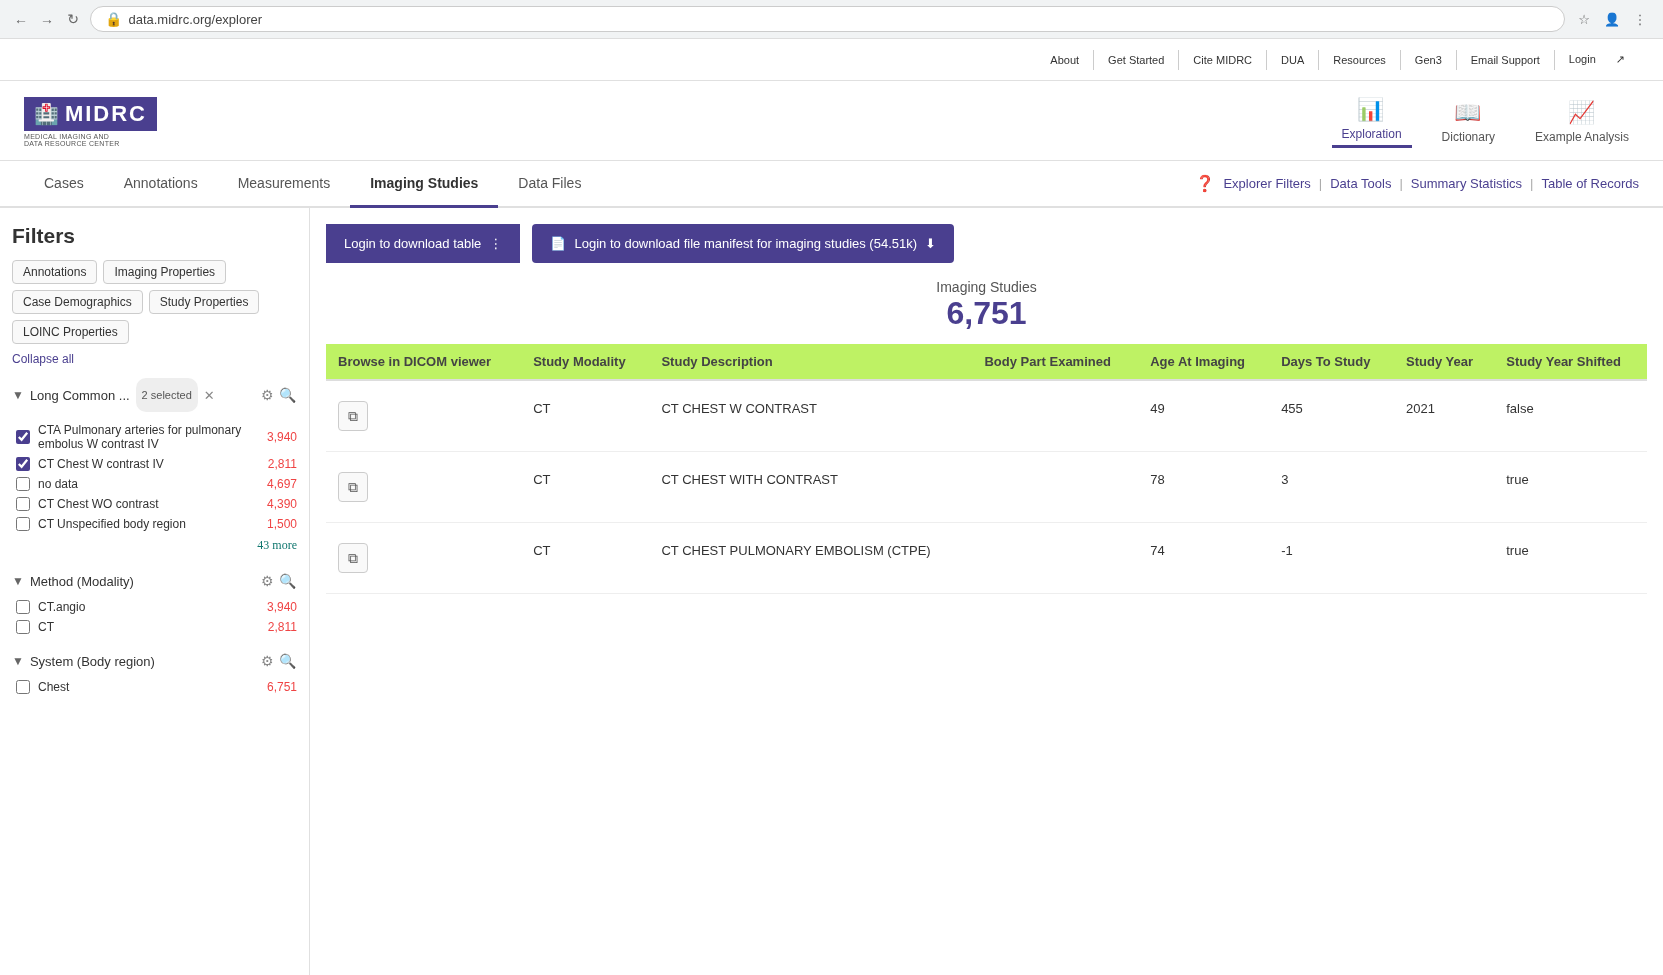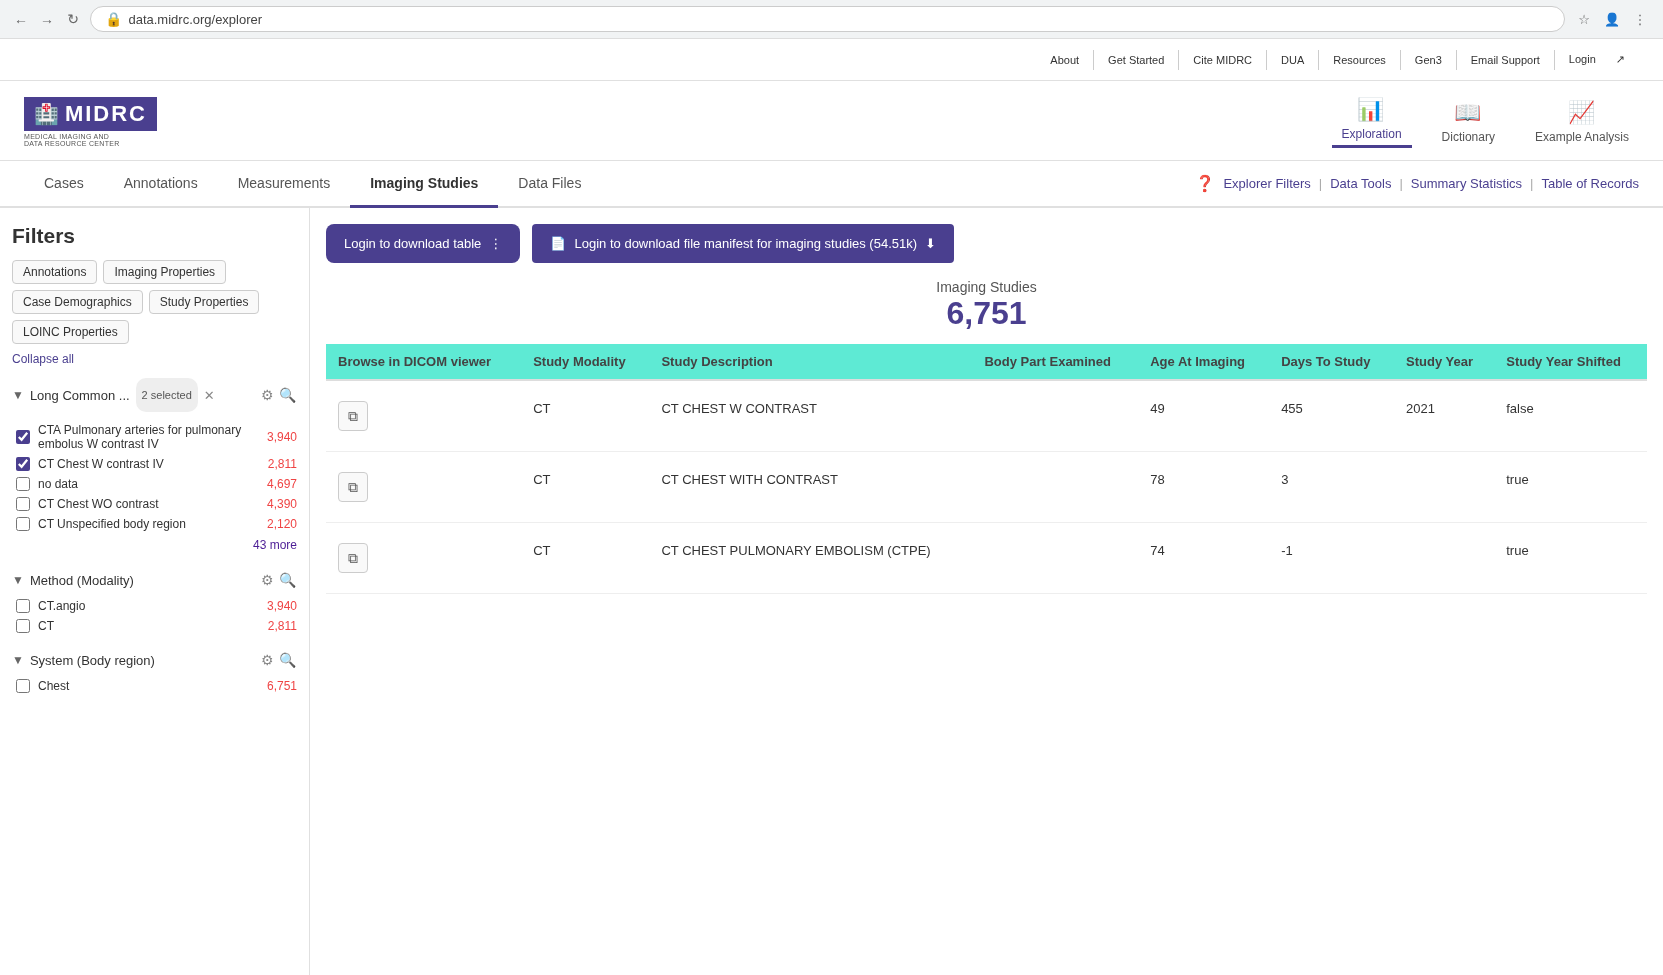--- a/index.html
+++ b/index.html
@@ -184,37 +184,37 @@
       align-items: center;
       padding: 3px 0 3px 4px;
       gap: 8px;
       font-size: 12px;
     }
     .filter-item input[type="checkbox"] {
       width: 14px; height: 14px; cursor: pointer; accent-color: #4a3f8f;
     }
     .filter-item-label { flex: 1; color: #333; }
     .filter-item-count { color: #ef4444; font-size: 12px; font-weight: 500; }
-    .filter-more { color: #4c1d95; font-size: 12px; cursor: pointer; text-align: right; padding: 4px 0; }
+    .filter-more { color: #0f766e; font-size: 12px; cursor: pointer; text-align: right; padding: 4px 0; font-family: Liberation Serif, serif; }
 
     
     .content-area {
       flex: 1;
       overflow: hidden;
       display: flex;
       flex-direction: column;
       padding: 16px;
     }
     .action-buttons { display: flex; gap: 12px; margin-bottom: 16px; }
     .btn-download {
       background: #4a3f8f;
       color: #fff;
       border: none;
       padding: 12px 18px;
-      border-radius: 8px;
+      border-radius: 0;
       cursor: pointer;
       font-size: 13px;
       display: flex;
       align-items: center;
       gap: 8px;
     }
     .btn-download-manifest {
       background: #4a3f8f;
       color: #fff;
       border: none;
@@ -259,21 +259,21 @@
       border-radius: 50%;
       position: absolute;
       top: 2px; left: 2px;
       transition: left 0.2s;
     }
 
     
     .table-wrap { flex: 1; overflow: auto; }
     table { width: 100%; border-collapse: collapse; font-size: 13px; }
     th {
-      background: #5eead4;
+      background: #bef264;
       padding: 10px 12px;
       text-align: left;
       font-weight: 600;
       color: #444;
       border-bottom: 2px solid #ddd;
       white-space: nowrap;
       position: sticky;
       top: 0;
       z-index: 1;
     }
@@ -415,21 +415,21 @@
         <span class="filter-item-count">4,697</span>
       </div>
       <div class="filter-item">
         <input type="checkbox" style="">
         <span class="filter-item-label">CT Chest WO contrast</span>
         <span class="filter-item-count">4,390</span>
       </div>
       <div class="filter-item">
         <input type="checkbox" style="">
         <span class="filter-item-label">CT Unspecified body region</span>
-        <span class="filter-item-count">2,120</span>
+        <span class="filter-item-count">1,500</span>
       </div>
       <div class="filter-more">43 more</div>
     </div>
 
     <div class="filter-group">
       <div class="filter-group-header">
         <div class="filter-group-title-area">
           <span class="filter-group-toggle">▼</span>
           <span class="filter-group-name">Method (Modality)</span>
         </div>

